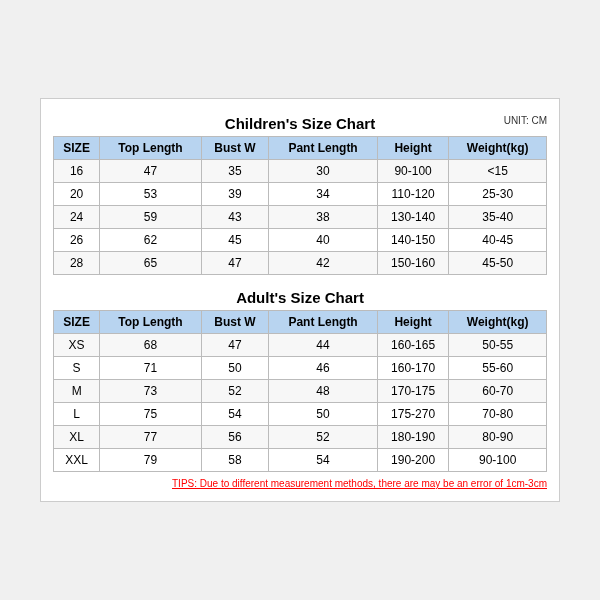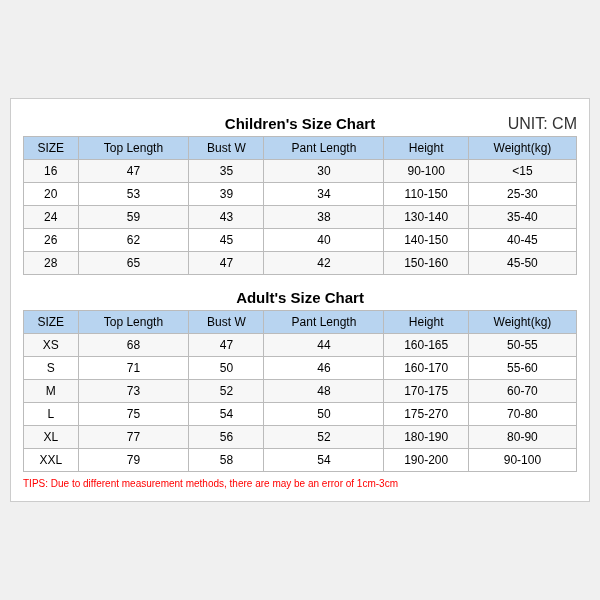--- a/index.html
+++ b/index.html
@@ -8,71 +8,72 @@
       display: flex;
       justify-content: center;
       align-items: center;
       width: 600px;
       height: 600px;
       font-family: Arial, sans-serif;
     }
     .chart-container {
       background: #fff;
       border: 1px solid #ccc;
-      width: 580px;
+      width: 520px;
       padding: 10px 12px;
     }
     .section-title {
       text-align: center;
       font-weight: bold;
       font-size: 15px;
       padding: 6px 0 4px 0;
       position: relative;
     }
     .unit-label {
       position: absolute;
       right: 0;
       top: 6px;
-      font-size: 16px;
+      font-size: 10px;
       font-weight: normal;
       color: #333;
       margin-left: 43px;
     }
     table {
       width: 100%;
       border-collapse: collapse;
       font-size: 12px;
     }
     th, td {
       border: 1px solid #bbb;
       text-align: center;
       padding: 4px 2px;
     }
     thead th {
       background: #b8d4f0;
-      font-weight: normal;
+      font-weight: bold;
       font-size: 12px;
     }
     tbody tr:nth-child(odd) {
       background: #f7f7f7;
     }
     tbody tr:nth-child(even) {
       background: #fff;
     }
     tbody td:first-child {
       font-weight: normal;
     }
     .divider {
       height: 8px;
     }
     .tips {
       font-size: 10px;
       color: red;
-      text-align: left;
+      text-align: right;
       padding: 6px 0 2px 0;
+      text-decoration: underline;
     }
   </style>
 </head>
 <body>
 
 <div class="chart-container">
 
   <div class="section-title">
     <span>Children's Size Chart</span>
     <span class="unit-label">UNIT: CM</span>
@@ -96,21 +97,21 @@
           <td>35</td>
           <td>30</td>
           <td>90-100</td>
           <td>&lt;15</td>
         </tr>
         <tr>
           <td>20</td>
           <td>53</td>
           <td>39</td>
           <td>34</td>
-          <td>110-150</td>
+          <td>110-120</td>
           <td>25-30</td>
         </tr>
         <tr>
           <td>24</td>
           <td>59</td>
           <td>43</td>
           <td>38</td>
           <td>130-140</td>
           <td>35-40</td>
         </tr>

